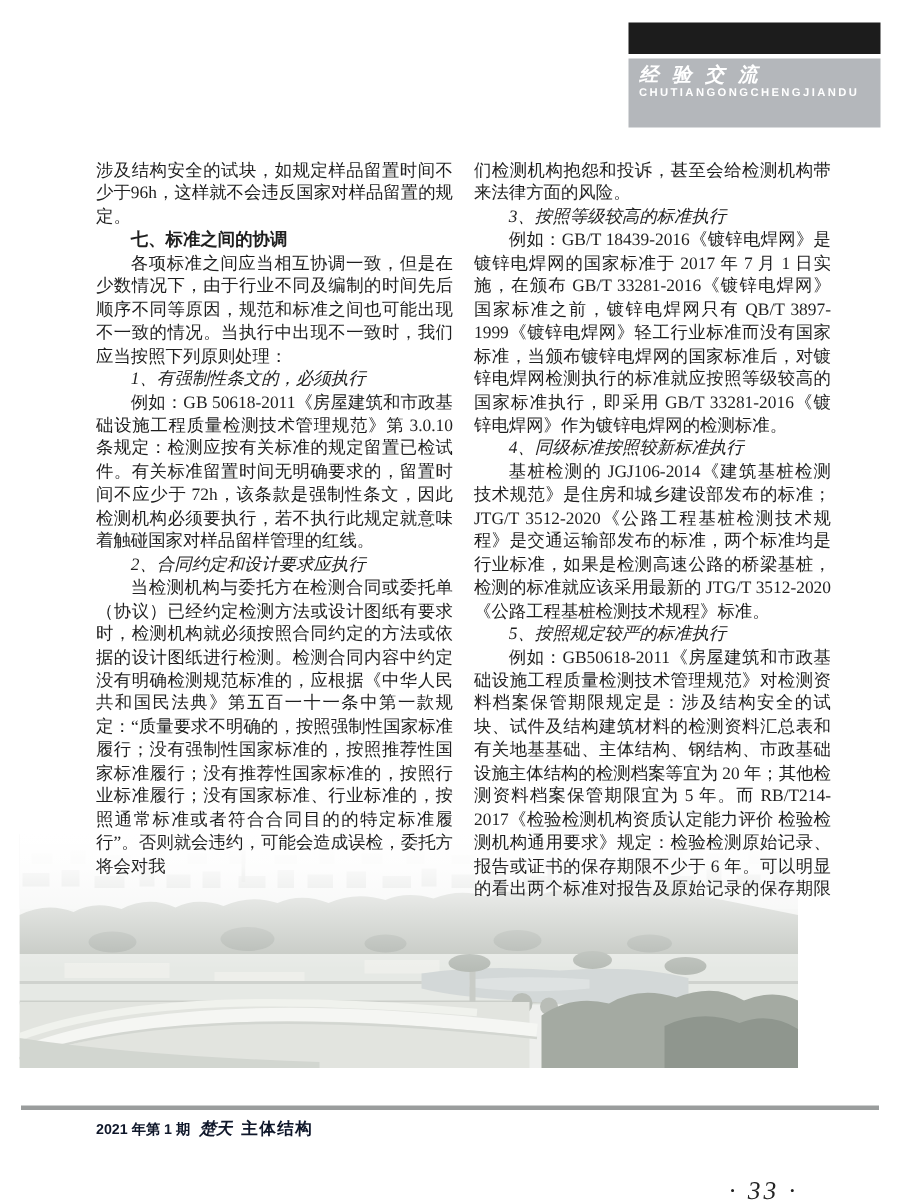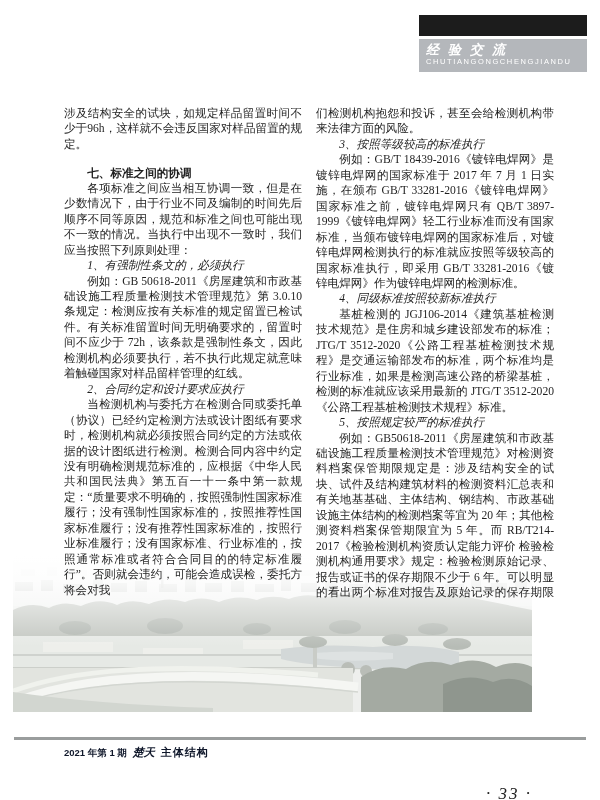--- a/index.html
+++ b/index.html
@@ -7,45 +7,44 @@
     width:600px;height:800px;position:relative;background:#ffffff;
     font-family:"Liberation Serif","DejaVu Serif",serif;
     -webkit-font-smoothing:antialiased;overflow:hidden;
   }
   
   .hdr-black{
     position:absolute;left:419px;top:15px;width:168px;height:21px;
     background:#1c1c1c;
   }
   .hdr-banner{
-    position:absolute;left:419px;top:39px;width:168px;height:33px;
+    position:absolute;left:419px;top:39px;width:168px;height:46px;
     background:#b4b7bb;color:#ffffff;padding:3px 0 0 7px;box-sizing:border-box;
   }
   .hdr-title{
     font-family:"Liberation Serif",serif;font-style:italic;font-weight:bold;
     font-size:13px;letter-spacing:9px;line-height:15px;white-space:nowrap;
   }
   .hdr-sub{
-    font-family:"Liberation Sans","DejaVu Sans",sans-serif;font-weight:normal;
+    font-family:"Liberation Sans","DejaVu Sans",sans-serif;font-weight:bold;
     font-size:7.5px;letter-spacing:1.6px;line-height:10px;white-space:nowrap;
   }
   
   .col{
     position:absolute;top:106px;width:238px;height:496px;overflow:hidden;
     font-size:11.6px;line-height:15.45px;color:#1f1f1f;z-index:2;
     text-align:justify;
   }
   .col-left{left:64px;}
   .col-right{left:316px;}
   .block{text-align:justify;text-indent:2em;margin:0;}
   .block.noindent{text-indent:0;}
   .block.h{
     font-family:"Liberation Sans","DejaVu Sans",sans-serif;
     font-weight:bold;
-    margin-top:13px;
   }
   .block.sub{
     font-style:italic;font-weight:500;
   }
   
   .photo{
     position:absolute;left:13px;top:556px;width:519px;height:156px;z-index:1;
   }
   .photo svg{display:block;width:100%;height:100%;opacity:.8;}
   .photo-fade{

